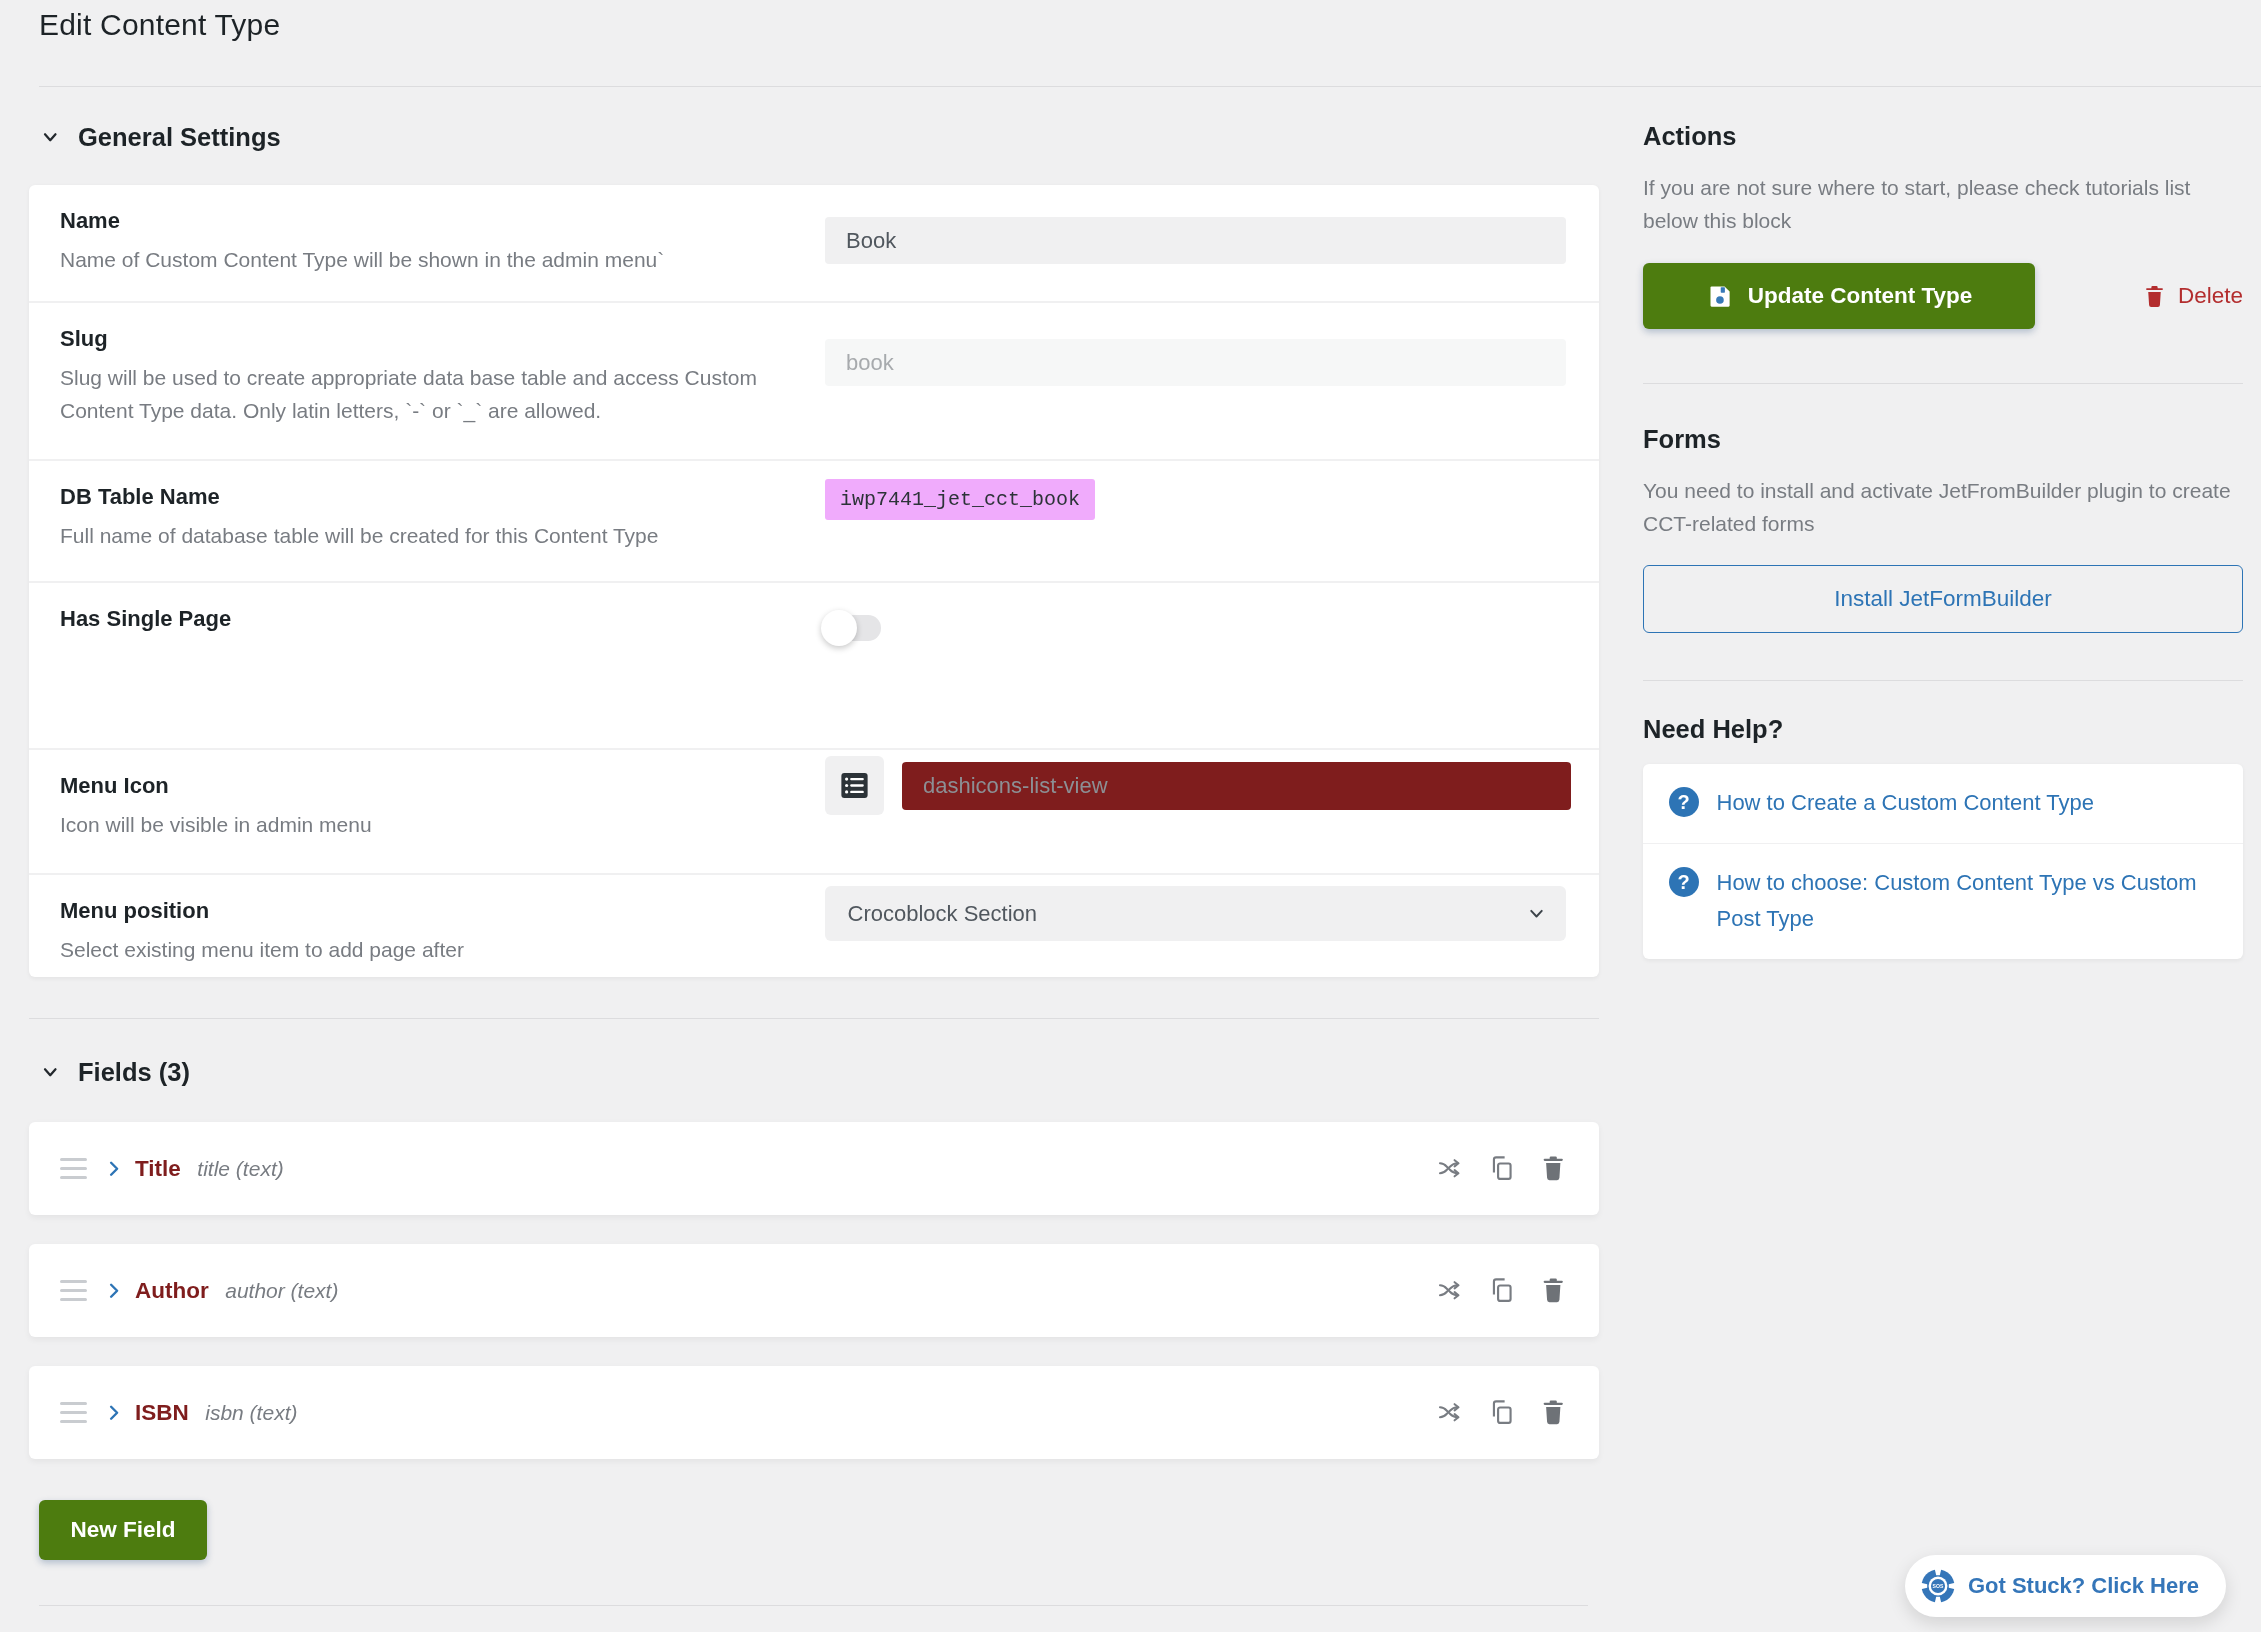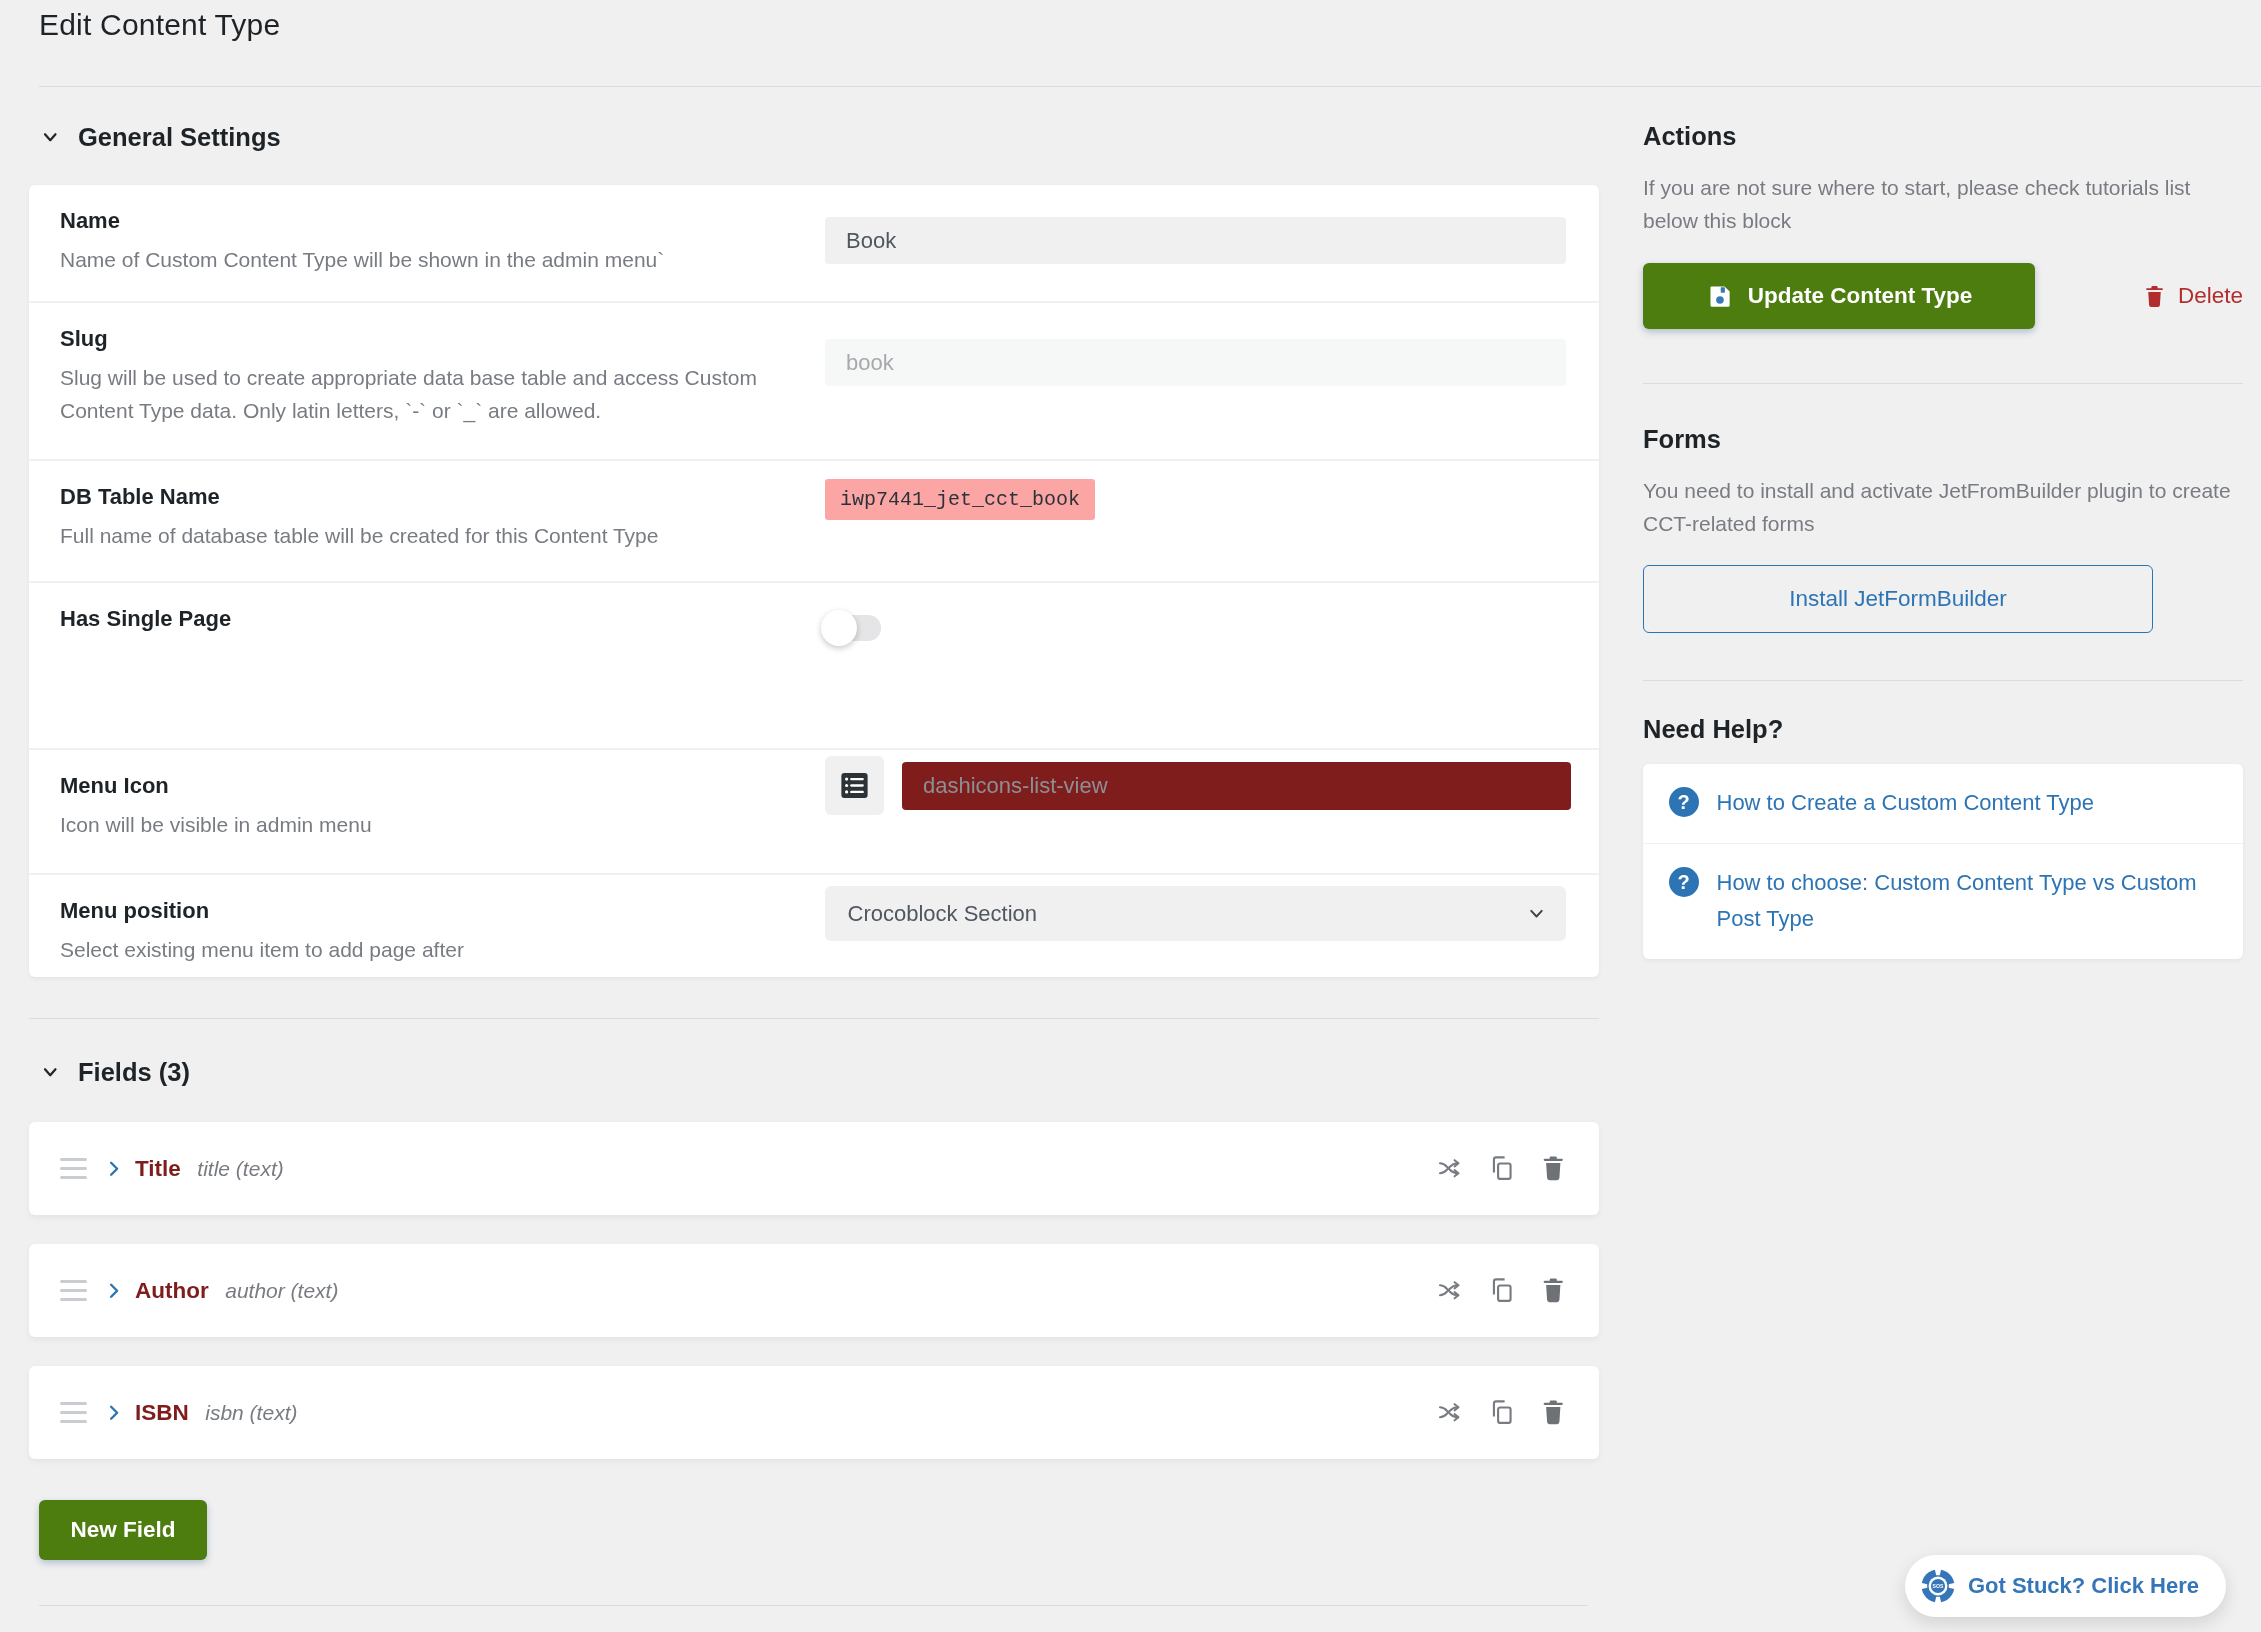--- a/index.html
+++ b/index.html
@@ -48,21 +48,21 @@
 
   .text-input {
     width: 741px; height: 47px; border: none; border-radius: 4px;
     font-family: inherit; font-size: 22px; color: #50575e; padding: 8px 21px; outline: none;
   }
   .input-dark  { background: #f0f0f1; }
   .input-light { background: #f6f7f7; }
   .input-light::placeholder { color: #a7aaad; }
 
   .db-chip {
-    display: inline-block; background: #fca5a5; color: #2c3338; border-radius: 3px;
+    display: inline-block; background: #f0abfc; color: #2c3338; border-radius: 3px;
     font-family: "Liberation Mono", "DejaVu Sans Mono", monospace; font-size: 20px; padding: 9px 15px;
   }
 
   .toggle { position: relative; width: 56px; height: 25.5px; border-radius: 12.8px; background: #e5e5e7; cursor: pointer; margin-top: 2.3px; }
   .toggle .knob {
     position: absolute; left: -4.5px; top: -5.3px; width: 36px; height: 36px; border-radius: 50%;
     background: #fff; box-shadow: 0 2.3px 6.8px rgba(0,0,0,.22);
   }
 
   .ctl-flex { display: flex; align-items: center; gap: 18px; }
@@ -108,21 +108,21 @@
   .update { height: 66px; width: 392px; display: flex; align-items: center; justify-content: center; gap: 15px; }
   .update svg { width: 27px; height: 27px; }
   .delete-btn {
     display: flex; align-items: center; gap: 10.5px; background: none; border: none; cursor: pointer;
     color: #b32d2e; font-family: inherit; font-size: 22.5px; font-weight: 500; padding: 0;
   }
   .delete-btn svg { width: 25px; height: 25px; }
   .s-div { border: none; border-top: 1.5px solid #dcdcde; margin: 54px 0 0; }
   .forms-head { margin-top: 41px !important; }
   .btn-outline {
-    margin-top: 24px; width: 510px; height: 68px; background: transparent; cursor: pointer;
+    margin-top: 24px; width: 600px; height: 68px; background: transparent; cursor: pointer;
     border: 1.5px solid #2d74b5; border-radius: 6px; color: #2d74b5;
     font-family: inherit; font-size: 22.5px; font-weight: 500;
   }
   .help-head { margin-top: 34px !important; }
   .help-card { margin-top: 19.5px; background: #fff; border-radius: 6px; box-shadow: 0 1.5px 4.5px rgba(0,0,0,.05); }
   .help-item {
     display: flex; align-items: flex-start; gap: 18px; padding: 21px 25.5px 22.5px; cursor: pointer;
     color: #2d74b5; font-size: 22px; font-weight: 500; line-height: 1.62; text-decoration: none;
   }
   .help-item + .help-item { border-top: 1.5px solid #f0f0f1; }

